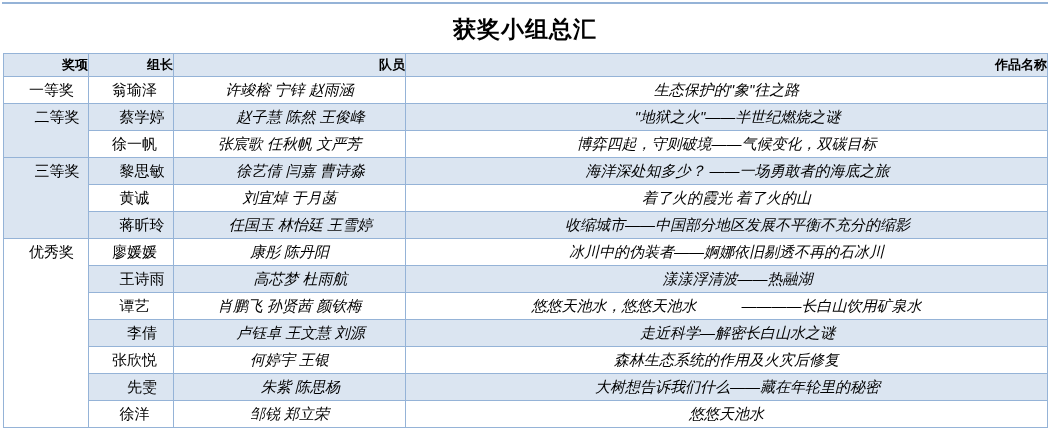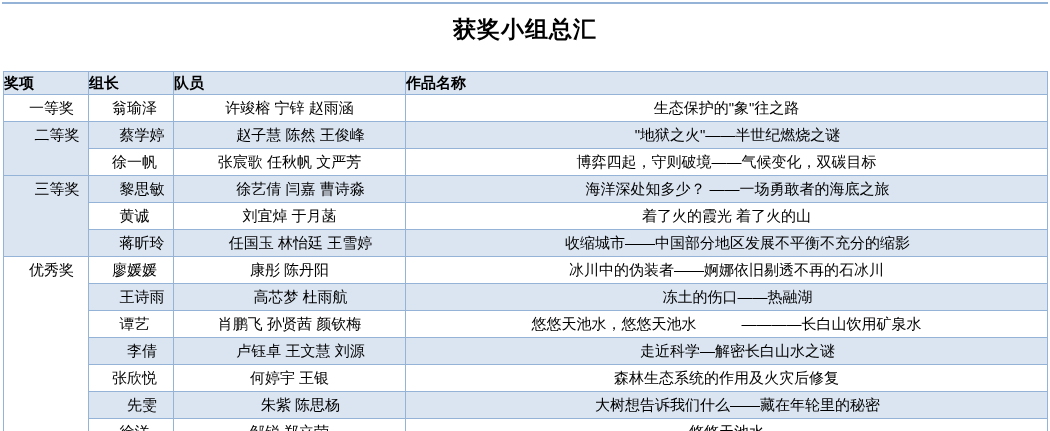--- a/index.html
+++ b/index.html
@@ -11,47 +11,47 @@
   body{
     width:1050px;height:431px;overflow:hidden;
     font-family:"Liberation Sans","DejaVu Sans",sans-serif;
     color:var(--text);
   }
   .page{width:1050px;}
   .top-rule{
     height:0;border-top:2px solid var(--border);margin:2px 2px 0 2px;
   }
   .title{
-    margin:0;height:67px;line-height:51px;
+    margin:0;height:49px;line-height:51px;
     text-align:center;font-size:23px;font-weight:700;letter-spacing:1px;
   }
   table.awards-table{
     border-collapse:collapse;table-layout:fixed;
     width:1044px;margin:0 3px;
     font-size:15px;
   }
   .awards-table th,.awards-table td{
     border:1px solid var(--border);
     padding:0;overflow:hidden;white-space:nowrap;
   }
   .awards-table thead th{
     background:var(--band);
-    height:22px;font-weight:700;text-align:left;font-size:15px;
+    height:22px;font-weight:700;text-align:right;font-size:13px;
   }
   .awards-table tbody td{height:26px;text-align:center;}
   tr.band td{background:var(--band);padding-left:22px;}
   tr.plain td{background:#ffffff;}
   td.award{
     font-weight:400;text-align:left;padding-left:11px;
     vertical-align:top;line-height:26px;
   }
   td.award.band-cell{background:var(--band) !important;}
   td.award.plain-cell{background:#ffffff !important;}
   td.leader{text-align:left;padding-left:7px;}
-  td.members,td.work{text-align:center;}
+  td.members,td.work{text-align:center;font-style:italic;}
 </style>
 </head>
 <body>
 
 <div class="page">
   <div class="top-rule"></div>
   <h1 class="title">获奖小组总汇</h1>
 
   <table class="awards-table">
     <colgroup>
@@ -104,21 +104,21 @@
         </tr>
         <tr class="plain">
           <td rowspan="7" class="award plain-cell">优秀奖</td>
           <td class="leader">廖媛媛</td>
           <td class="members">康彤 陈丹阳</td>
           <td class="work">冰川中的伪装者——婀娜依旧剔透不再的石冰川</td>
         </tr>
         <tr class="band">
           <td class="leader">王诗雨</td>
           <td class="members">高芯梦 杜雨航</td>
-          <td class="work">冻土的伤口——热融湖</td>
+          <td class="work">漾漾浮清波——热融湖</td>
         </tr>
         <tr class="plain">
           <td class="leader">谭艺</td>
           <td class="members">肖鹏飞 孙贤茜 颜钦梅</td>
           <td class="work">悠悠天池水，悠悠天池水　　　————长白山饮用矿泉水</td>
         </tr>
         <tr class="band">
           <td class="leader">李倩</td>
           <td class="members">卢钰卓 王文慧 刘源</td>
           <td class="work">走近科学—解密长白山水之谜</td>

